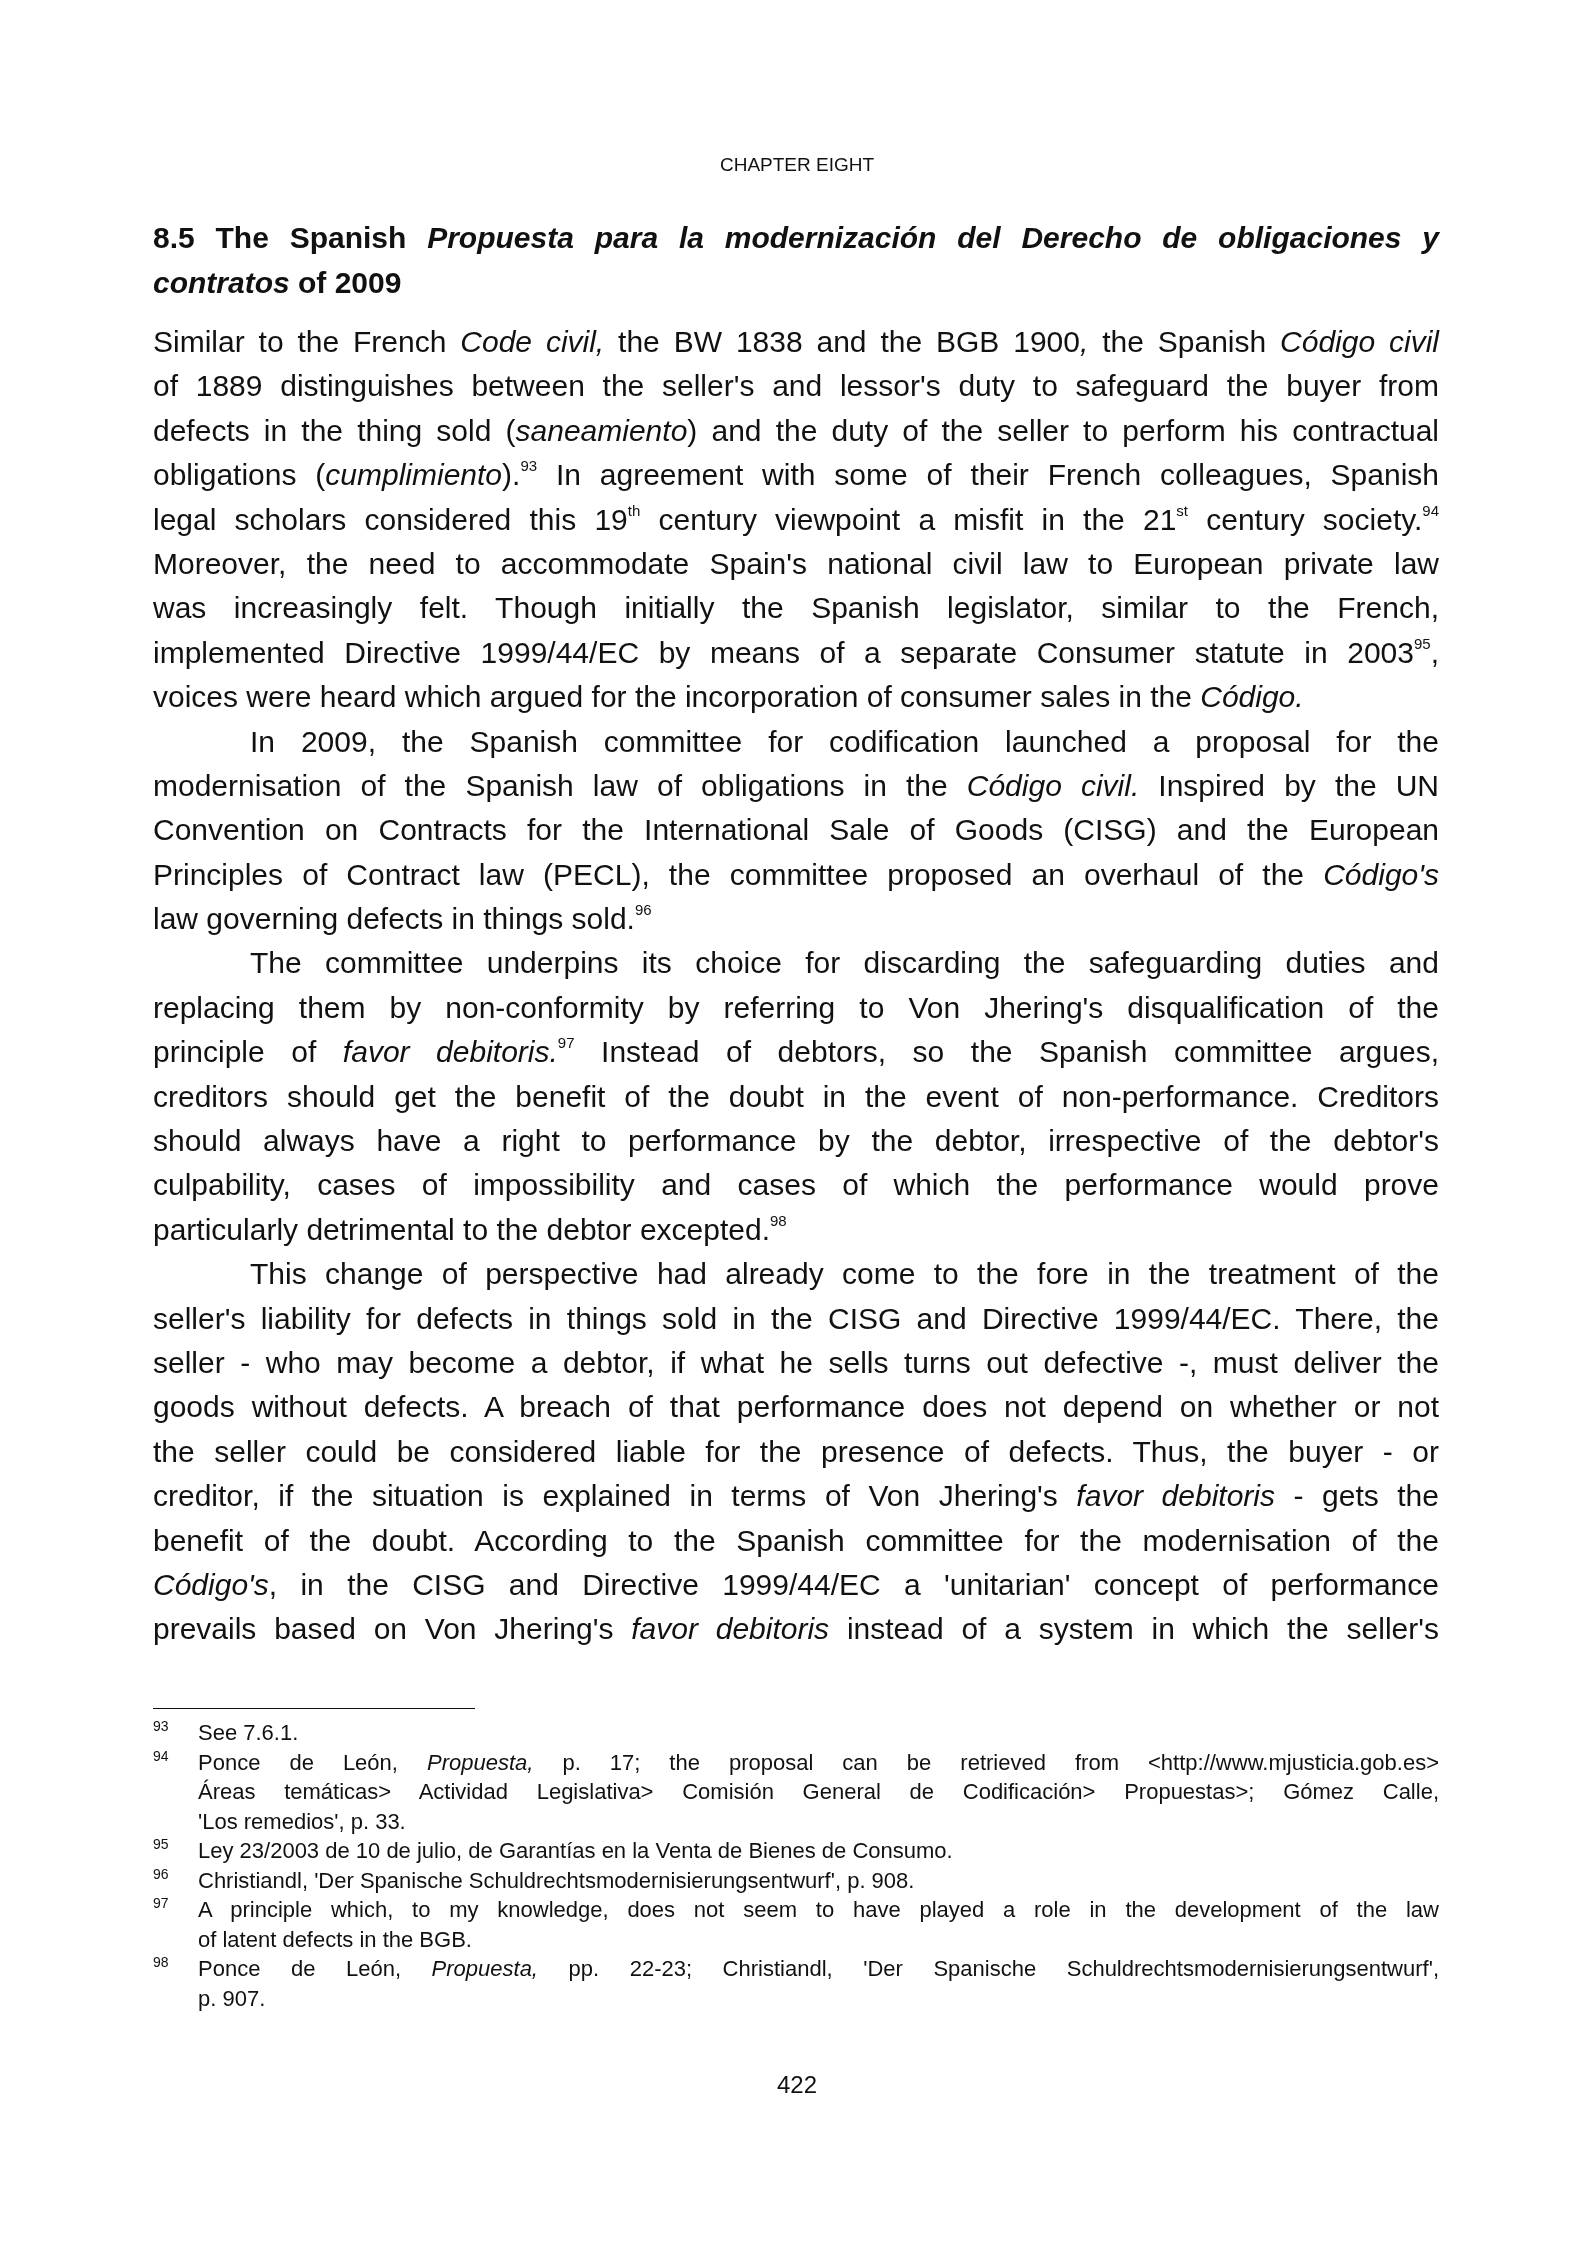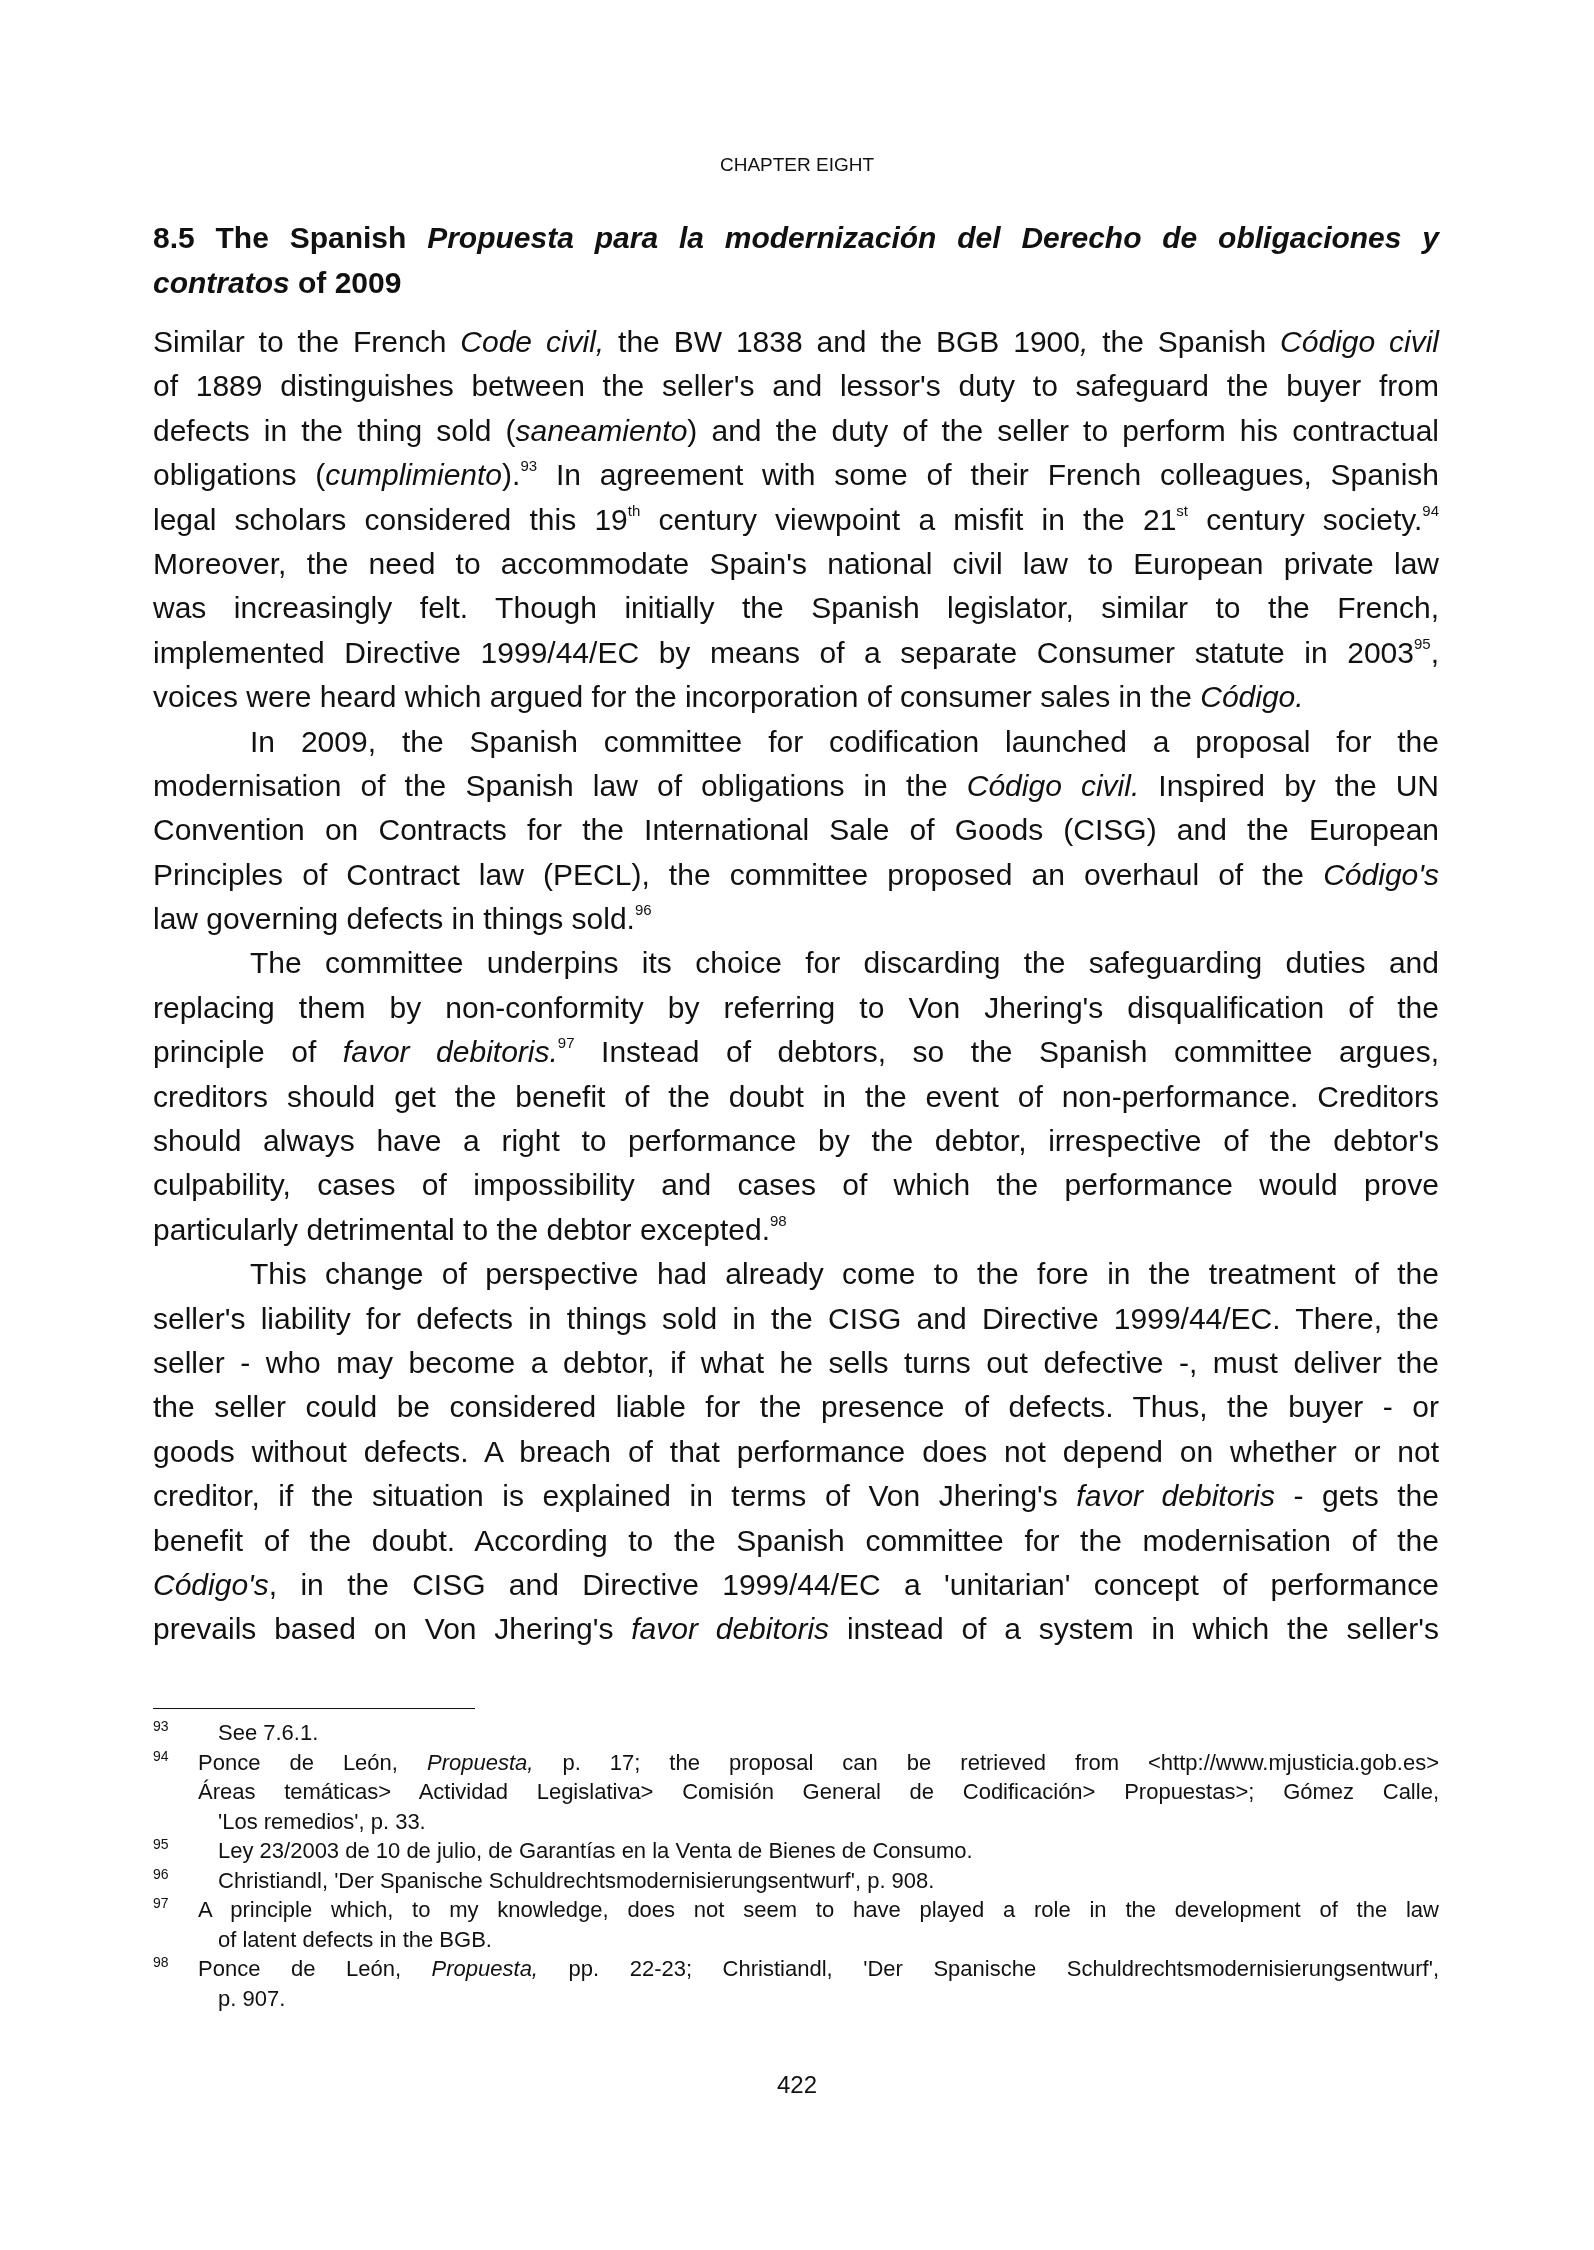--- a/index.html
+++ b/index.html
@@ -15,21 +15,21 @@
   .ln { display: block; height: 44.4px; white-space: nowrap; text-align: justify; text-align-last: justify; }
   .ln.last { text-align-last: left; }
   .ln.indent { padding-left: 97px; }
   i { font-style: italic; }
   sup { font-size: 15px; vertical-align: 0; position: relative; top: -14px; line-height: 0; }
   .fn-rule { position: absolute; left: 153px; top: 1708px; width: 322px; height: 0; border-top: 1.5px solid #111; }
   .footnotes { position: absolute; left: 153px; width: 1286px; top: 1718px; font-size: 22px; line-height: 29.5px; }
   .fn { position: relative; padding-left: 45px; }
   .fn .num { position: absolute; left: 0; top: -6px; font-size: 14px; }
   .fn .fl { display: block; white-space: nowrap; text-align: justify; text-align-last: justify; height: 29.5px; }
-  .fn .fl.last { text-align-last: left; margin-left: 20px; }
+  .fn .fl.last { text-align-last: left; }
   .page-number { position: absolute; left: 0; width: 1594px; top: 2068px; text-align: center; font-size: 24px; line-height: 34px; }
 </style>
 </head>
 <body>
 
 <div class="running-head">CHAPTER EIGHT</div>
 
 <div class="heading" id="heading">
     <span class="hl"><span>8.5 The Spanish </span><i>Propuesta para la modernización del Derecho de obligaciones y</i></span>
     <span class="hl last"><i>contratos</i><span> of 2009</span></span>
@@ -60,22 +60,22 @@
       <span class="ln"><span>principle of </span><i>favor debitoris.</i><sup>97</sup><span> Instead of debtors, so the Spanish committee argues,</span></span>
       <span class="ln"><span>creditors should get the benefit of the doubt in the event of non-performance. Creditors</span></span>
       <span class="ln"><span>should always have a right to performance by the debtor, irrespective of the debtor's</span></span>
       <span class="ln"><span>culpability, cases of impossibility and cases of which the performance would prove</span></span>
       <span class="ln last"><span>particularly detrimental to the debtor excepted.</span><sup>98</sup></span>
     </div>
     <div>
       <span class="ln indent"><span>This change of perspective had already come to the fore in the treatment of the</span></span>
       <span class="ln"><span>seller's liability for defects in things sold in the CISG and Directive 1999/44/EC. There, the</span></span>
       <span class="ln"><span>seller - who may become a debtor, if what he sells turns out defective -, must deliver the</span></span>
+      <span class="ln"><span>goods without defects. A breach of that performance does not depend on whether or not</span></span>
       <span class="ln"><span>the seller could be considered liable for the presence of defects. Thus, the buyer - or</span></span>
-      <span class="ln"><span>goods without defects. A breach of that performance does not depend on whether or not</span></span>
       <span class="ln"><span>creditor, if the situation is explained in terms of Von Jhering's </span><i>favor debitoris</i><span> - gets the</span></span>
       <span class="ln"><span>benefit of the doubt. According to the Spanish committee for the modernisation of the</span></span>
       <span class="ln"><i>Código's</i><span>, in the CISG and Directive 1999/44/EC a 'unitarian' concept of performance</span></span>
       <span class="ln"><span>prevails based on Von Jhering's </span><i>favor debitoris</i><span> instead of a system in which the seller's</span></span>
     </div>
   </div>
 
 <div class="fn-rule"></div>
 
 <div class="footnotes" id="footnotes">

